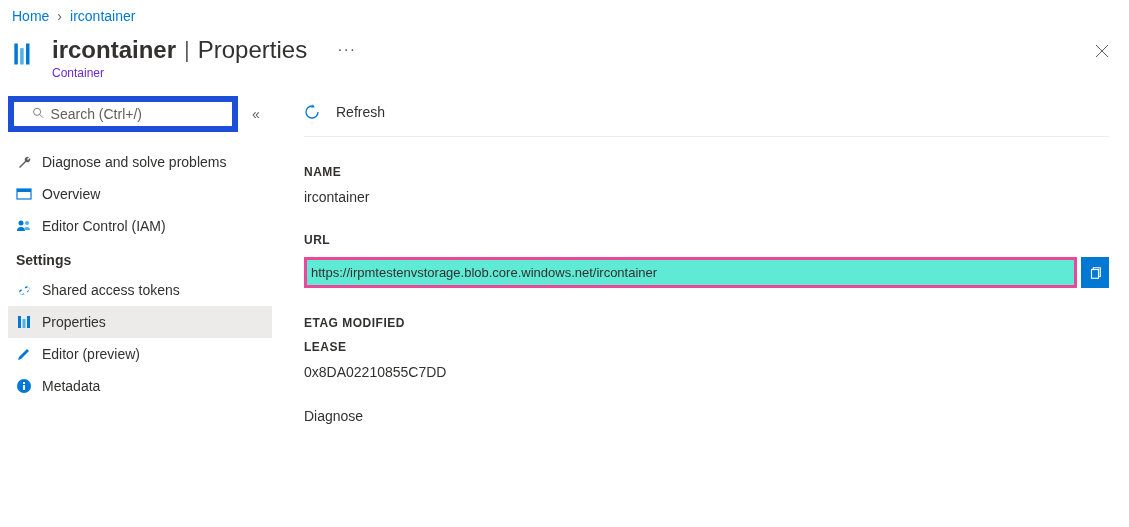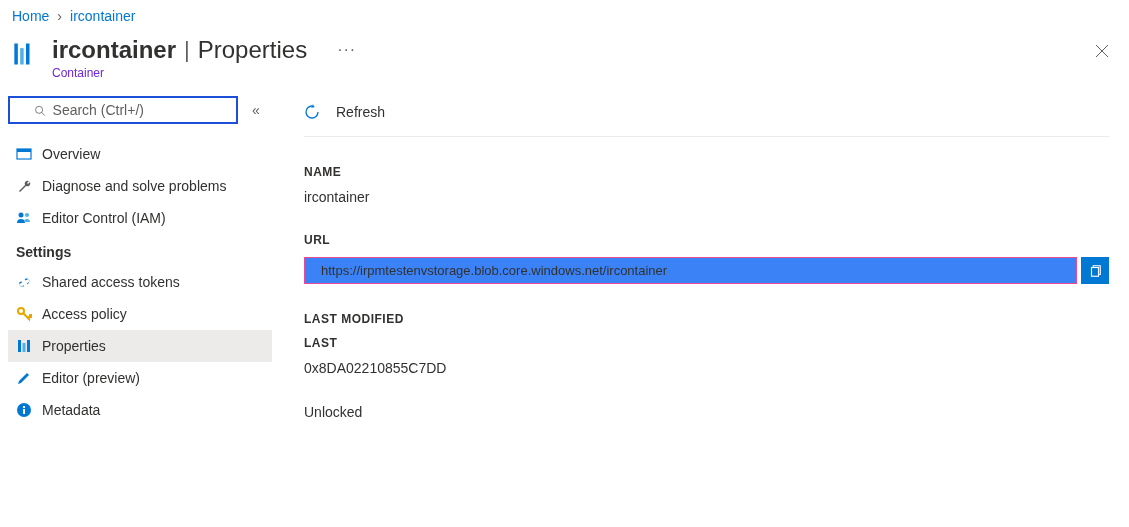--- a/index.html
+++ b/index.html
@@ -96,23 +96,23 @@
     }
     .search-row {
       display: flex;
       align-items: center;
       gap: 10px;
       margin-bottom: 14px;
     }
     .search-wrap {
       flex: 1;
       display: flex;
-      align-items: flex-end;
-      border: 2px solid #1d4ed8;
-      padding: 4px 24px;
+      align-items: flex-start;
+      border: 6px solid #1d4ed8;
+      padding: 4px 18px;
       background: #fff;
       max-width: 230px;
     }
     .search-wrap svg {
       width: 14px;
       height: 14px;
       color: #605e5c;
       margin-right: 6px;
     }
     .search-input {
@@ -196,23 +196,23 @@
       margin-bottom: 28px;
     }
     .url-row {
       display: flex;
       align-items: stretch;
       gap: 0;
       margin-bottom: 28px;
     }
     .url-box {
       flex: 1;
-      border: 1px solid #ec4899;
-      background: #3b82f6;
-      padding: 5px 16px;
+      border: 3px solid #ec4899;
+      background: #5eead4;
+      padding: 5px 4px;
       font-size: 13px;
       color: #323130;
       display: flex;
       align-items: center;
     }
     .copy-btn {
       width: 28px;
       background: #0078d4;
       display: flex;
       align-items: center;
@@ -269,34 +269,34 @@
           <line x1="10" y1="10" x2="14" y2="14" stroke="currentColor" stroke-width="1"></line>
         </svg>
         <input class="search-input" placeholder="Search (Ctrl+/)" style="">
       </div>
       <div class="collapse-btn">«</div>
     </div>
 
     <div class="nav-item">
       <span class="icon">
         <svg viewBox="0 0 16 16">
+            <path d="M13 3 a3 3 0 0 0 -4 4 L3 13 l1 1 6-6 a3 3 0 0 0 4-4 l-2 2 -1-1 z" fill="#605e5c"></path>
+          </svg>
+      </span>
+      <span>Diagnose and solve problems</span>
+    </div>
+
+    <div class="nav-item">
+      <span class="icon">
+        <svg viewBox="0 0 16 16">
             <rect x="1" y="3" width="14" height="10" stroke="#0078d4" fill="none" stroke-width="1.2"></rect>
             <rect x="1" y="3" width="14" height="3" fill="#0078d4"></rect>
           </svg>
       </span>
       <span>Overview</span>
-    </div>
-
-    <div class="nav-item">
-      <span class="icon">
-        <svg viewBox="0 0 16 16">
-            <path d="M13 3 a3 3 0 0 0 -4 4 L3 13 l1 1 6-6 a3 3 0 0 0 4-4 l-2 2 -1-1 z" fill="#605e5c"></path>
-          </svg>
-      </span>
-      <span>Diagnose and solve problems</span>
     </div>
 
     <div class="nav-item">
       <span class="icon">
         <svg viewBox="0 0 16 16">
             <circle cx="5" cy="5" r="2.5" fill="#0078d4"></circle>
             <path d="M1 13 a4 4 0 0 1 8 0 z" fill="#0078d4"></path>
             <circle cx="11" cy="5" r="2" fill="#50b0e8"></circle>
             <path d="M8 12 a3 3 0 0 1 6 0 z" fill="#50b0e8"></path>
           </svg>
@@ -308,29 +308,20 @@
 
     <div class="nav-item">
       <span class="icon">
         <svg viewBox="0 0 16 16">
             <path d="M4 8 a3 3 0 0 1 0-5 l2 0 0 1.5 -2 0 a1.5 1.5 0 0 0 0 3 l2 0 0 1.5 z M12 8 a3 3 0 0 0 0-5 l-2 0 0 1.5 2 0 a1.5 1.5 0 0 1 0 3 l-2 0 0 1.5 z" transform="rotate(-30 8 8) translate(0 3)" fill="#0078d4"></path>
           </svg>
       </span>
       <span>Shared access tokens</span>
     </div>
 
-    <div class="nav-item">
-      <span class="icon">
-        <svg viewBox="0 0 16 16">
-            <circle cx="5" cy="5" r="3" fill="none" stroke="#e8a700" stroke-width="2"></circle>
-            <path d="M7 7 L13 13 l0 -2 2 0 0 -2 -2 0" stroke="#e8a700" stroke-width="2" fill="none"></path>
-          </svg>
-      </span>
-      <span>Access policy</span>
-    </div>
 
     <div class="nav-item selected">
       <span class="icon">
         <svg viewBox="0 0 16 16">
             <rect x="2" y="2" width="3" height="12" fill="#0078d4"></rect>
             <rect x="6.5" y="5" width="3" height="9" fill="#50b0e8"></rect>
             <rect x="11" y="2" width="3" height="12" fill="#0078d4"></rect>
           </svg>
       </span>
       <span>Properties</span>
@@ -376,21 +367,21 @@
       <div class="url-row">
         <div class="url-box">https://irpmtestenvstorage.blob.core.windows.net/ircontainer</div>
         <div class="copy-btn">
           <svg viewBox="0 0 16 16">
             <rect x="4" y="4" width="8" height="10" fill="none" stroke="#fff" stroke-width="1.3"></rect>
             <path d="M6 4 V2 H14 V12 H12" fill="none" stroke="#fff" stroke-width="1.3"></path>
           </svg>
         </div>
       </div>
 
-      <div class="prop-label">LAST MODIFIED</div>
-
-      <div class="prop-label">LAST</div>
+      <div class="prop-label">ETAG MODIFIED</div>
+
+      <div class="prop-label">LEASE</div>
       <div class="prop-value">0x8DA02210855C7DD</div>
 
-      <div class="prop-value">Unlocked</div>
+      <div class="prop-value">Diagnose</div>
     </div>
   </div>
 </div>
 
 </body></html>

